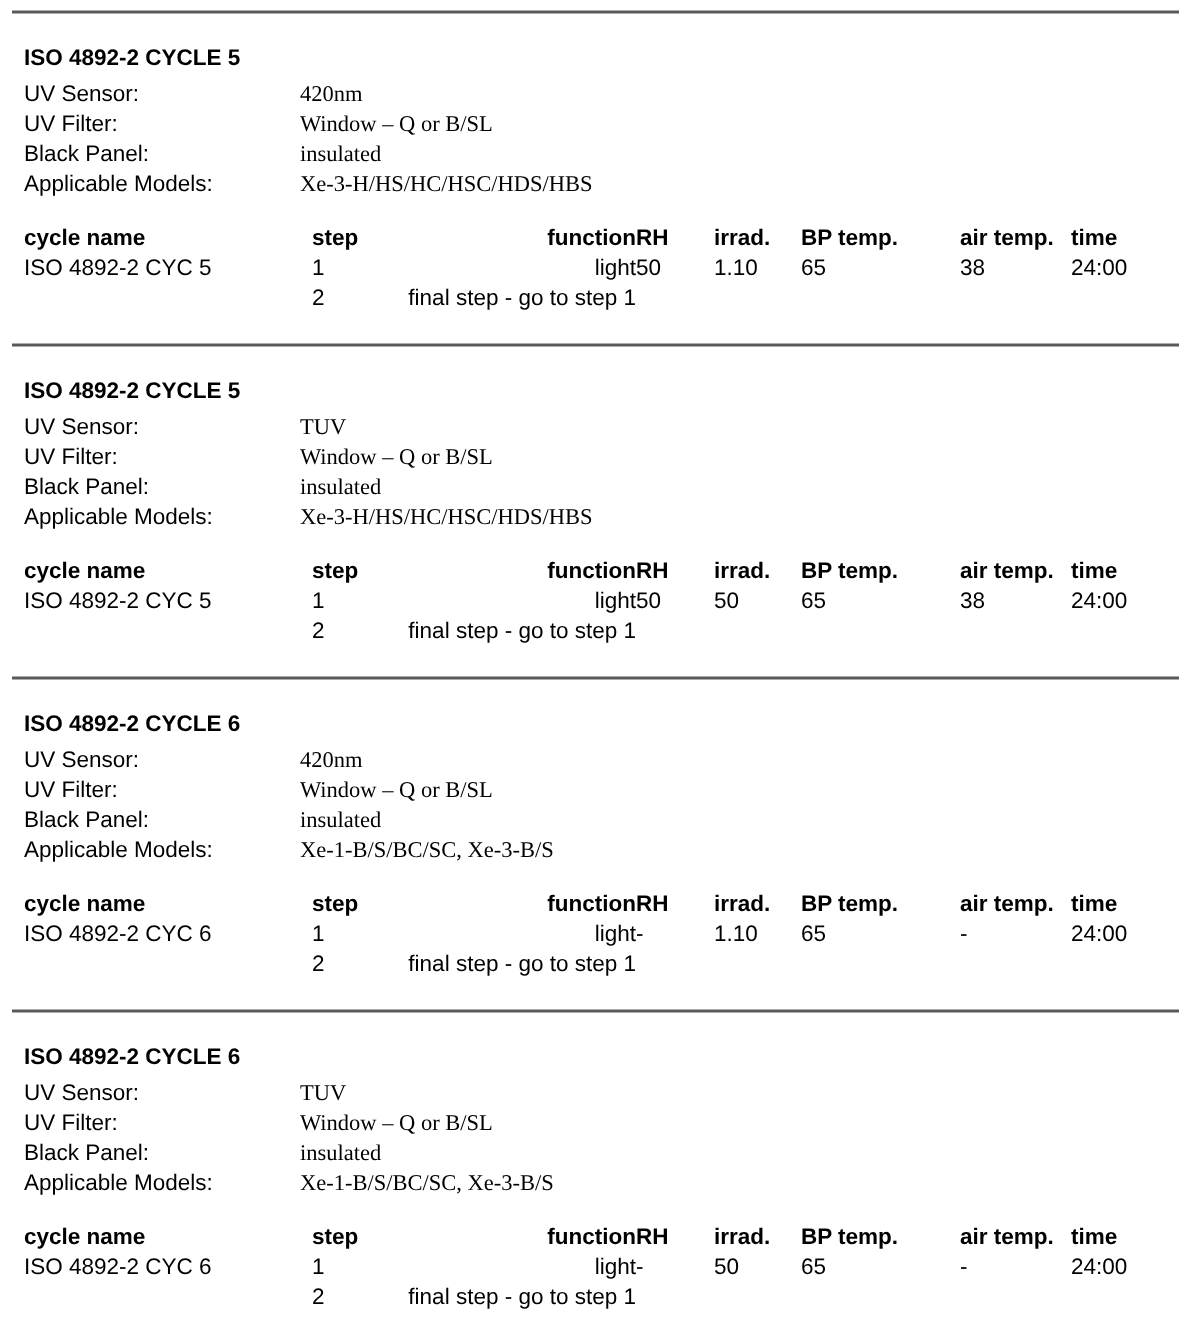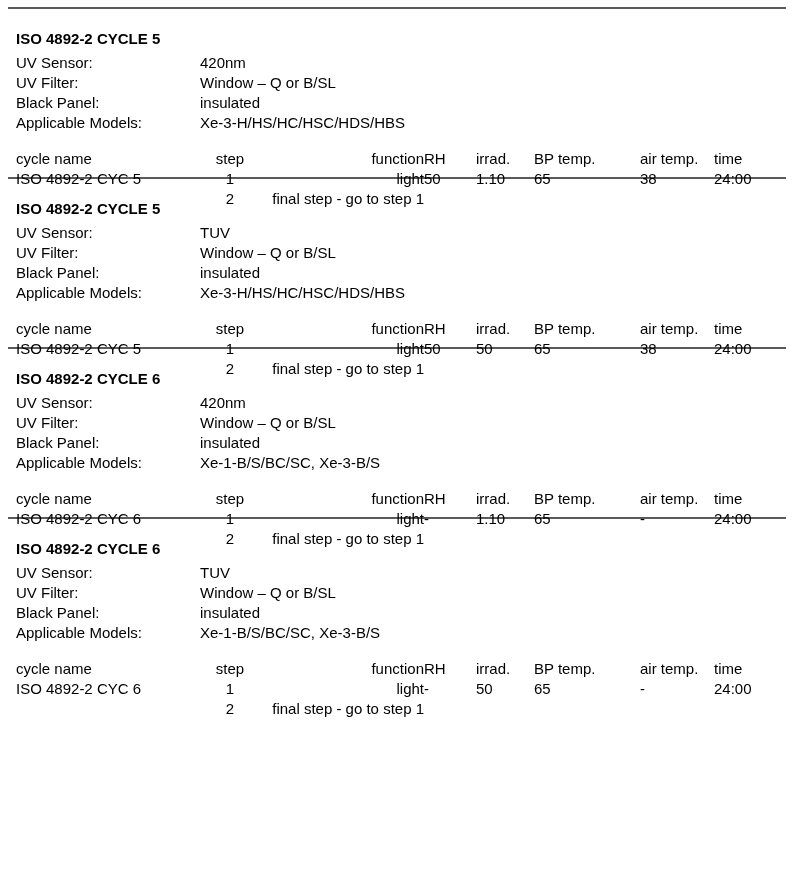--- a/index.html
+++ b/index.html
@@ -8,41 +8,41 @@
     font-family: "Liberation Sans", sans-serif;
     color: #000000; font-size: 15px;
   }
   .page { padding-top: 7px; }
   .divider {
     height: 2px; width: 778px; margin-left: 8px;
     background: #595a5c;
   }
   .cycle-section {
     box-sizing: border-box;
-    margin-left: 8px; width: 778px; height: 168px;
+    margin-left: 8px; width: 778px; height: 220px;
     padding: 20px 0 20px 8px;
   }
   .cycle-section.last { height: auto; }
   .section-title {
     margin: 0; font-size: 15px; font-weight: bold; line-height: 20px;
   }
   .meta { margin-top: 4px; }
   .meta-row { display: flex; line-height: 20px; }
   .meta-label { flex: 0 0 184px; width: 184px; }
-  .meta-value { white-space: nowrap; }
+  .meta-value { white-space: nowrap; font-family: Liberation Serif, serif; }
   .cycle-table { margin-top: 16px; }
   .tr {
     display: grid;
     grid-template-columns: 192px 44px 172px 52px 58px 106px 74px 72px;
     line-height: 20px;
   }
-  .tr.th { font-weight: normal; }
+  .tr.th { font-weight: bold; }
   .td { white-space: nowrap; }
   .c0 { text-align: left; }
-  .c1 { text-align: center; }
+  .c1 { text-align: left; }
   .c2 { text-align: right; padding-left: 8px; }
   .c3, .c4, .c5, .c6, .c7 { text-align: left; }
 </style>
 </head>
 <body>
 
 <div class="page">
 
   <div class="divider"></div>
   <section class="cycle-section">

